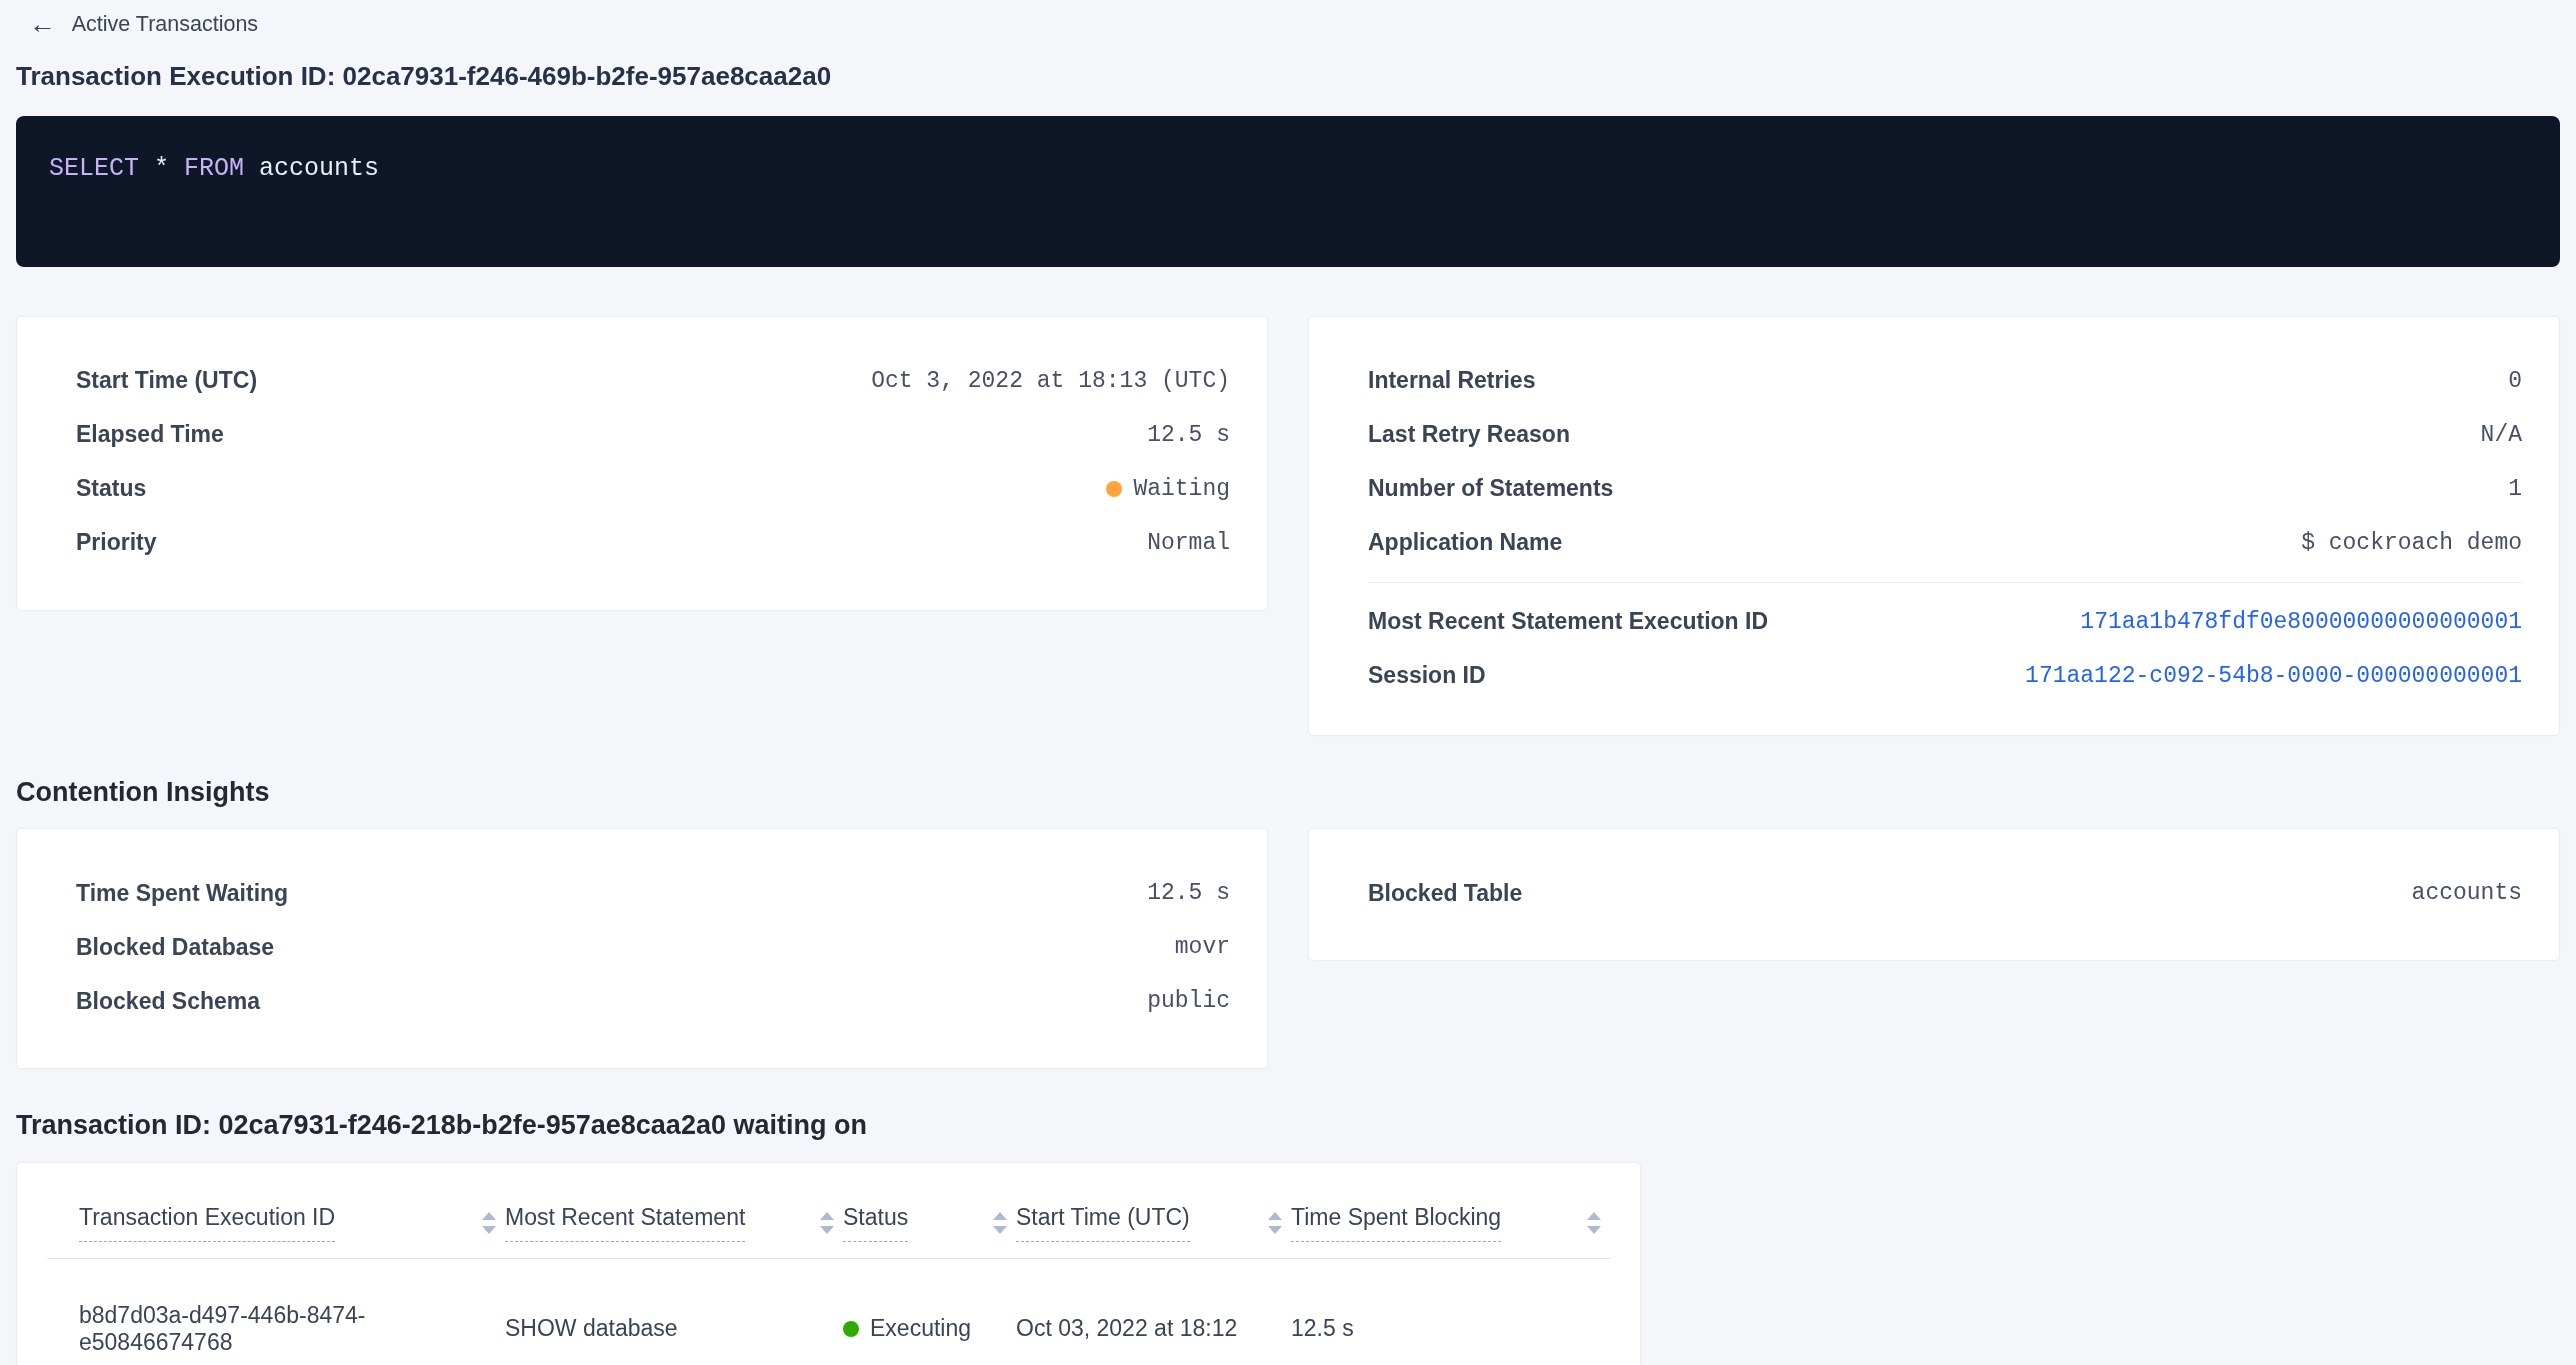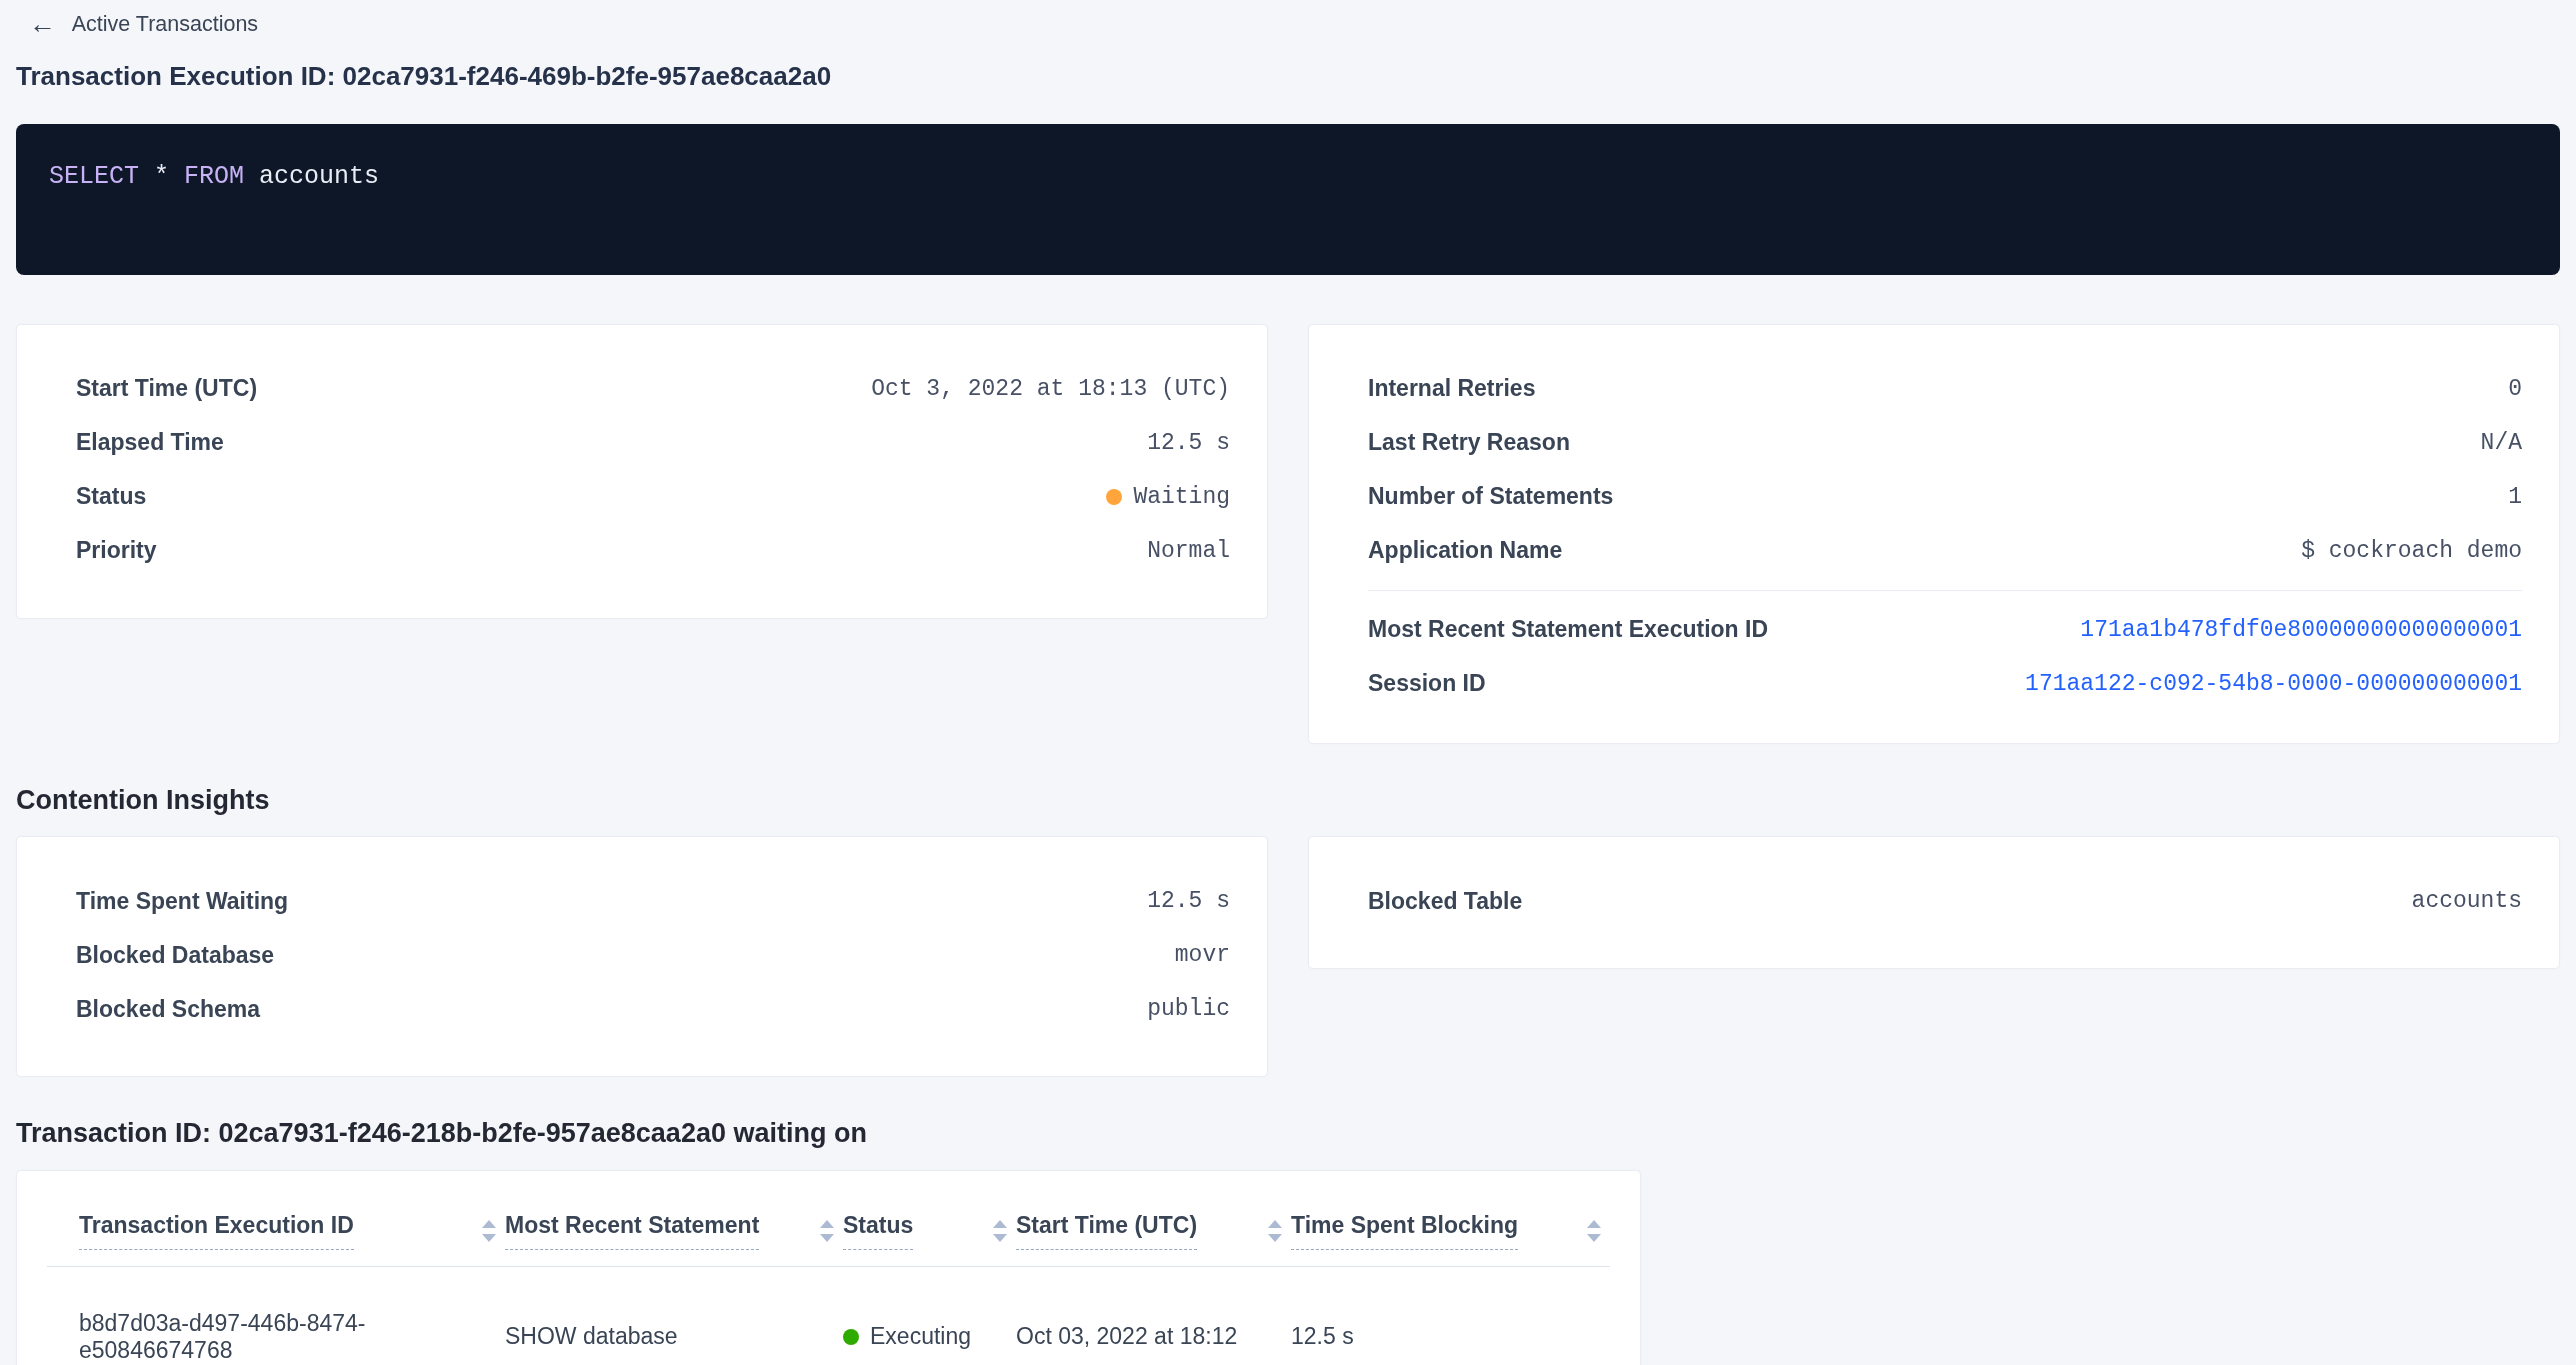--- a/index.html
+++ b/index.html
@@ -22,21 +22,21 @@
   .back-arrow { font-size: 27px; line-height: 1; color: #394455; }
 
   
   .page-title {
     margin: 19px 0 0 0;
     font-size: 26px; line-height: 35px; font-weight: 700; color: #26324a;
   }
 
   
   .sql-box {
-    margin-top: 30px; height: 151px;
+    margin-top: 22px; height: 151px;
     background: #0e1728; border-radius: 8px;
     padding: 38px 33px;
   }
   .sql-code {
     font-family: "Liberation Mono", "DejaVu Sans Mono", monospace;
     font-size: 25px; line-height: 30px; color: #e8ecf5; white-space: pre;
   }
   .sql-code .kw { color: #c8b2f6; }
 
   
@@ -87,21 +87,21 @@
   }
   table.waiting-table { width: 100%; border-collapse: collapse; table-layout: fixed; }
   .waiting-table th {
     text-align: left; padding: 20.7px 0 16px 0;
     border-bottom: 1.6px solid #dee4ec; font-size: 23px; color: #394455;
     cursor: pointer;
   }
   .th-inner { display: flex; align-items: center; justify-content: space-between; padding-right: 9.5px; }
   th.first .th-inner { padding-left: 32px; }
   .th-label {
-    font-weight: 700;
+    font-weight: 400;
     border-bottom: 1.6px dashed #97a8c4; padding-bottom: 9.5px;
   }
   .sort { display: flex; flex-direction: column; gap: 5.6px; margin-left: 12.7px; }
   .tri-up {
     width: 0; height: 0;
     border-left: 7.2px solid transparent; border-right: 7.2px solid transparent;
     border-bottom: 8.8px solid #acbad2;
   }
   .tri-down {
     width: 0; height: 0;

